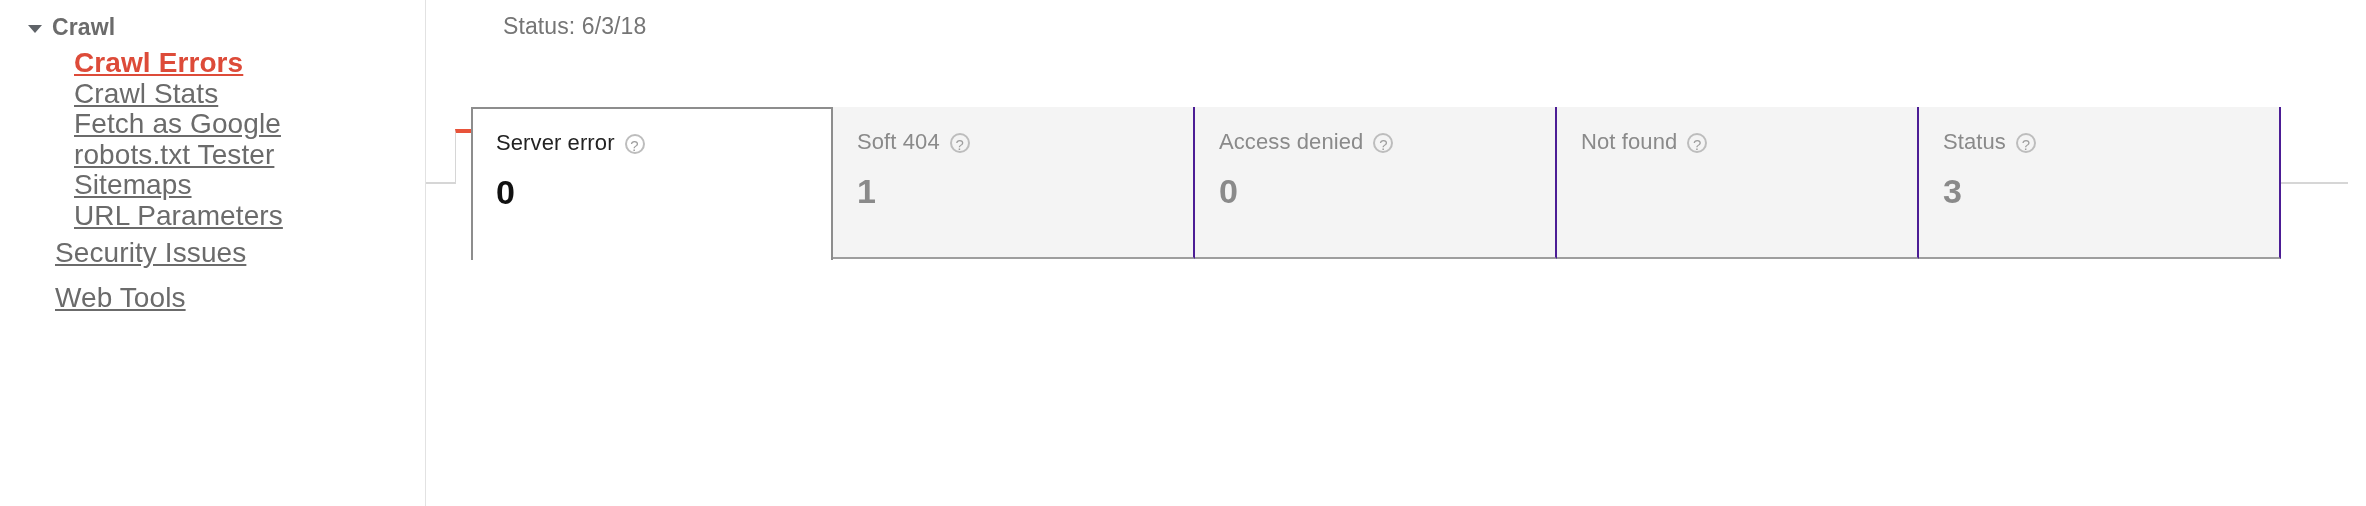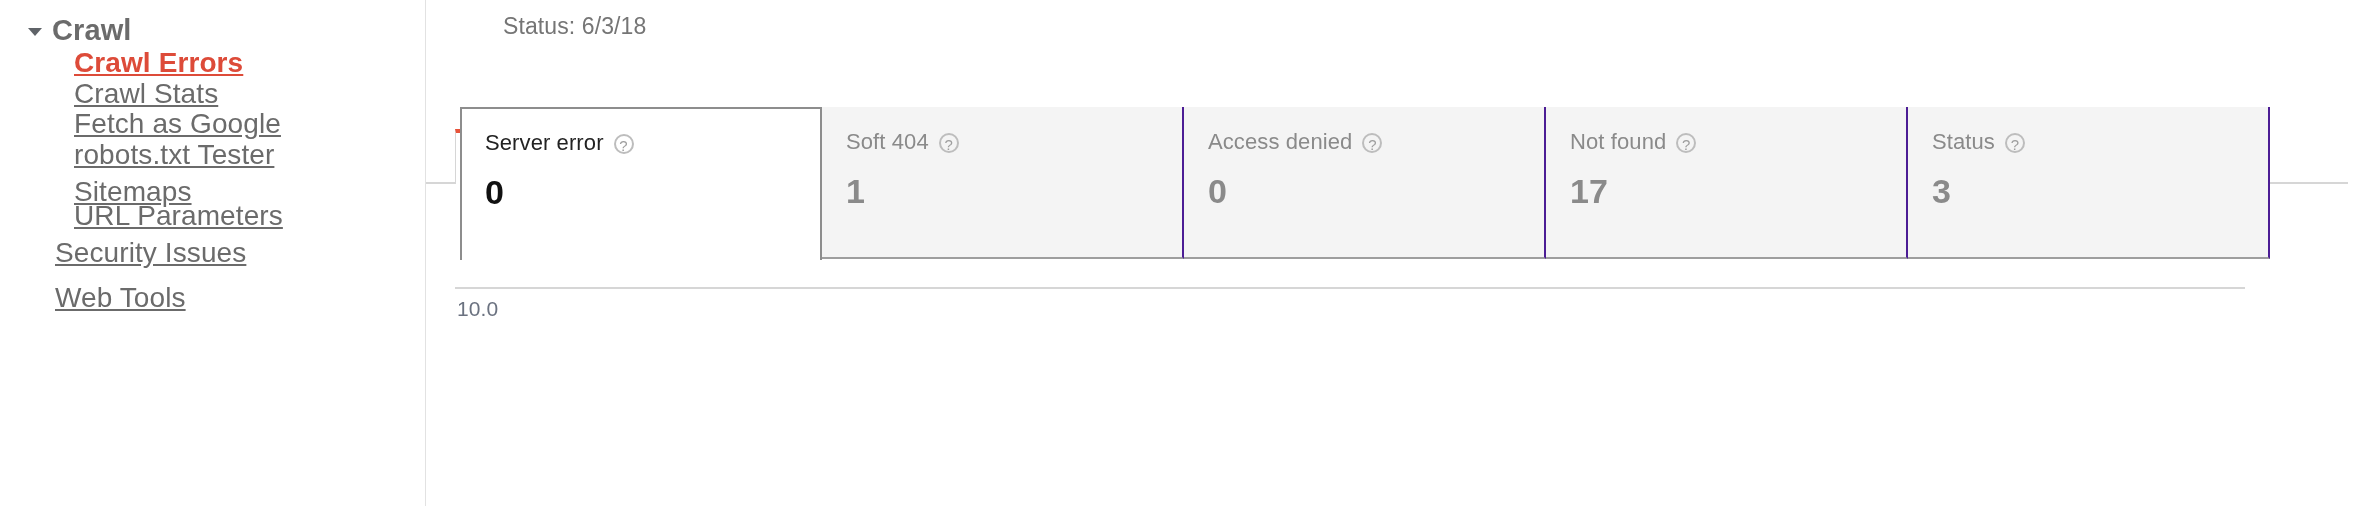--- a/index.html
+++ b/index.html
@@ -32,21 +32,21 @@
     border-right: 1px solid #e2e2e2;
     box-sizing: border-box;
   }
   .nav-group-header {
     position: absolute;
     left: 28px;
     top: 14px;
     display: flex;
     align-items: center;
     gap: 10px;
-    font-size: 29px;
+    font-size: 23px;
     font-weight: bold;
     color: #6b6b6b;
     letter-spacing: 0.1px;
   }
   .caret {
     width: 0;
     height: 0;
     border-left: 7px solid transparent;
     border-right: 7px solid transparent;
     border-top: 8px solid #5f6368;
@@ -138,21 +138,21 @@
     box-sizing: border-box;
     flex: none;
     position: relative;
     top: 1px;
     cursor: pointer;
   }
 
   
   .cards {
     position: absolute;
-    left: 34px;
+    left: 45px;
     top: 107px;
     display: flex;
     height: 152px;
   }
   .card {
     position: relative;
     width: 362px;
     height: 152px;
     box-sizing: border-box;
     background: #f4f4f4;
@@ -227,21 +227,21 @@
     </div>
 
     <a class="nav-item sub active" style="top:47px" href="#">Crawl Errors</a>
 
     <a class="nav-item sub" style="top:78px" href="#">Crawl Stats</a>
 
     <a class="nav-item sub" style="top:108px" href="#">Fetch as Google</a>
 
     <a class="nav-item sub" style="top:139px" href="#">robots.txt Tester</a>
 
-    <a class="nav-item sub" style="top:176px" href="#">Sitemaps</a>
+    <a class="nav-item sub" style="top:169px" href="#">Sitemaps</a>
 
     <a class="nav-item sub" style="top:200px" href="#">URL Parameters</a>
 
     <a class="nav-item top" style="top:237px" href="#">Security Issues</a>
 
     <a class="nav-item top" style="top:282px" href="#">Web Tools</a>
   </nav>
 
   <section class="main">
 
@@ -284,31 +284,26 @@
           <span class="help">?</span>
         </div>
         <div class="card-value">0</div>
       </div>
 
       <div class="card">
         <div class="card-head">
           <span>Not found</span>
           <span class="help">?</span>
         </div>
-        <div class="card-value">17</div>
       </div>
 
       <div class="card">
         <div class="card-head">
           <span>Status</span>
           <span class="help">?</span>
         </div>
         <div class="card-value">3</div>
       </div>
     </div>
 
-    <div class="chart-strip">
-      <div class="gridline"></div>
-      <div class="axis-label">10.0</div>
-    </div>
 
   </section>
 </div>
 
 </body></html>

